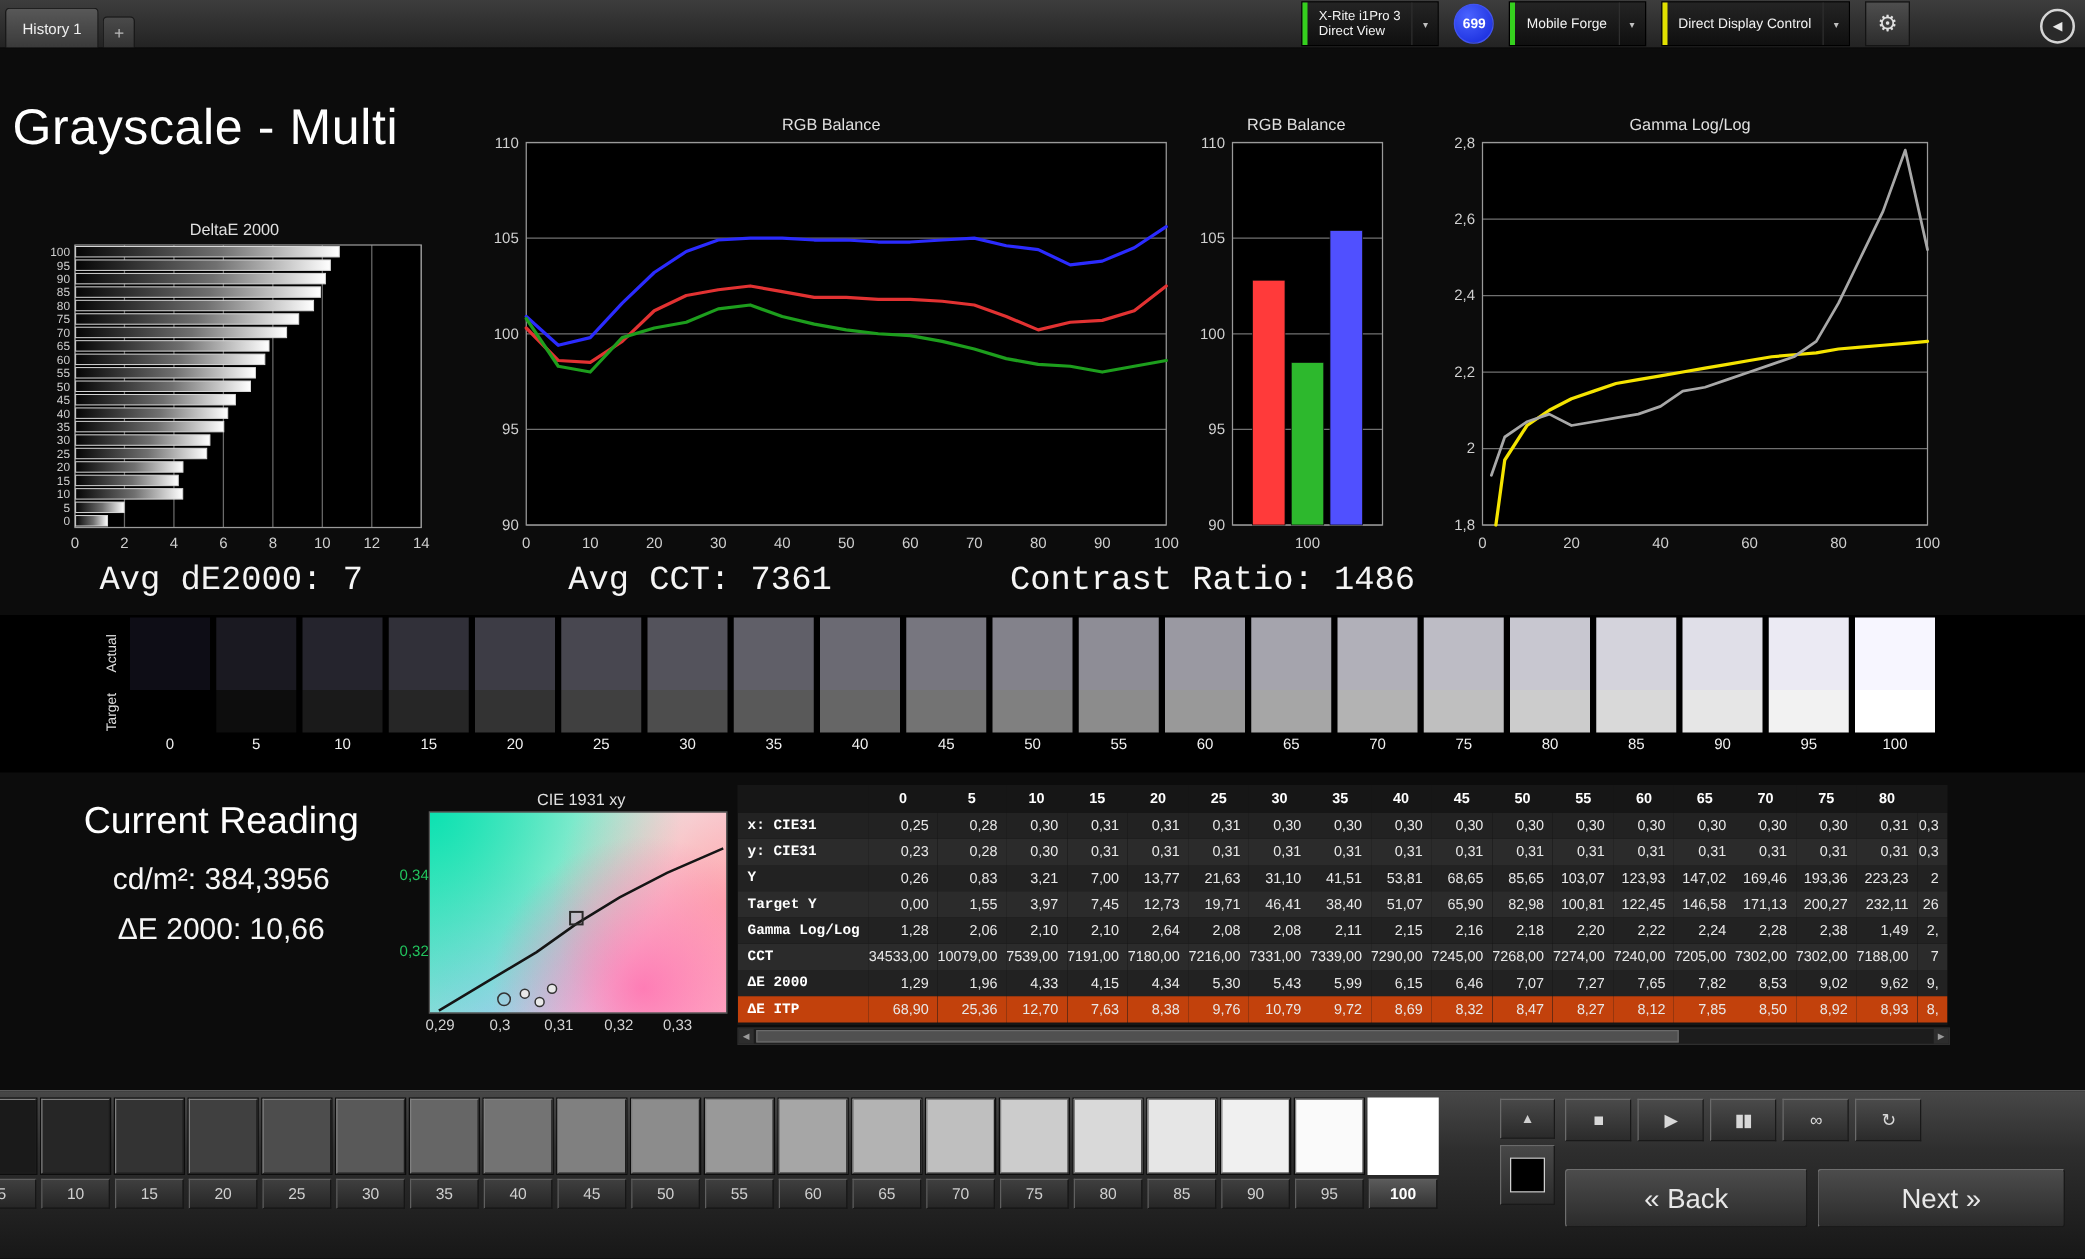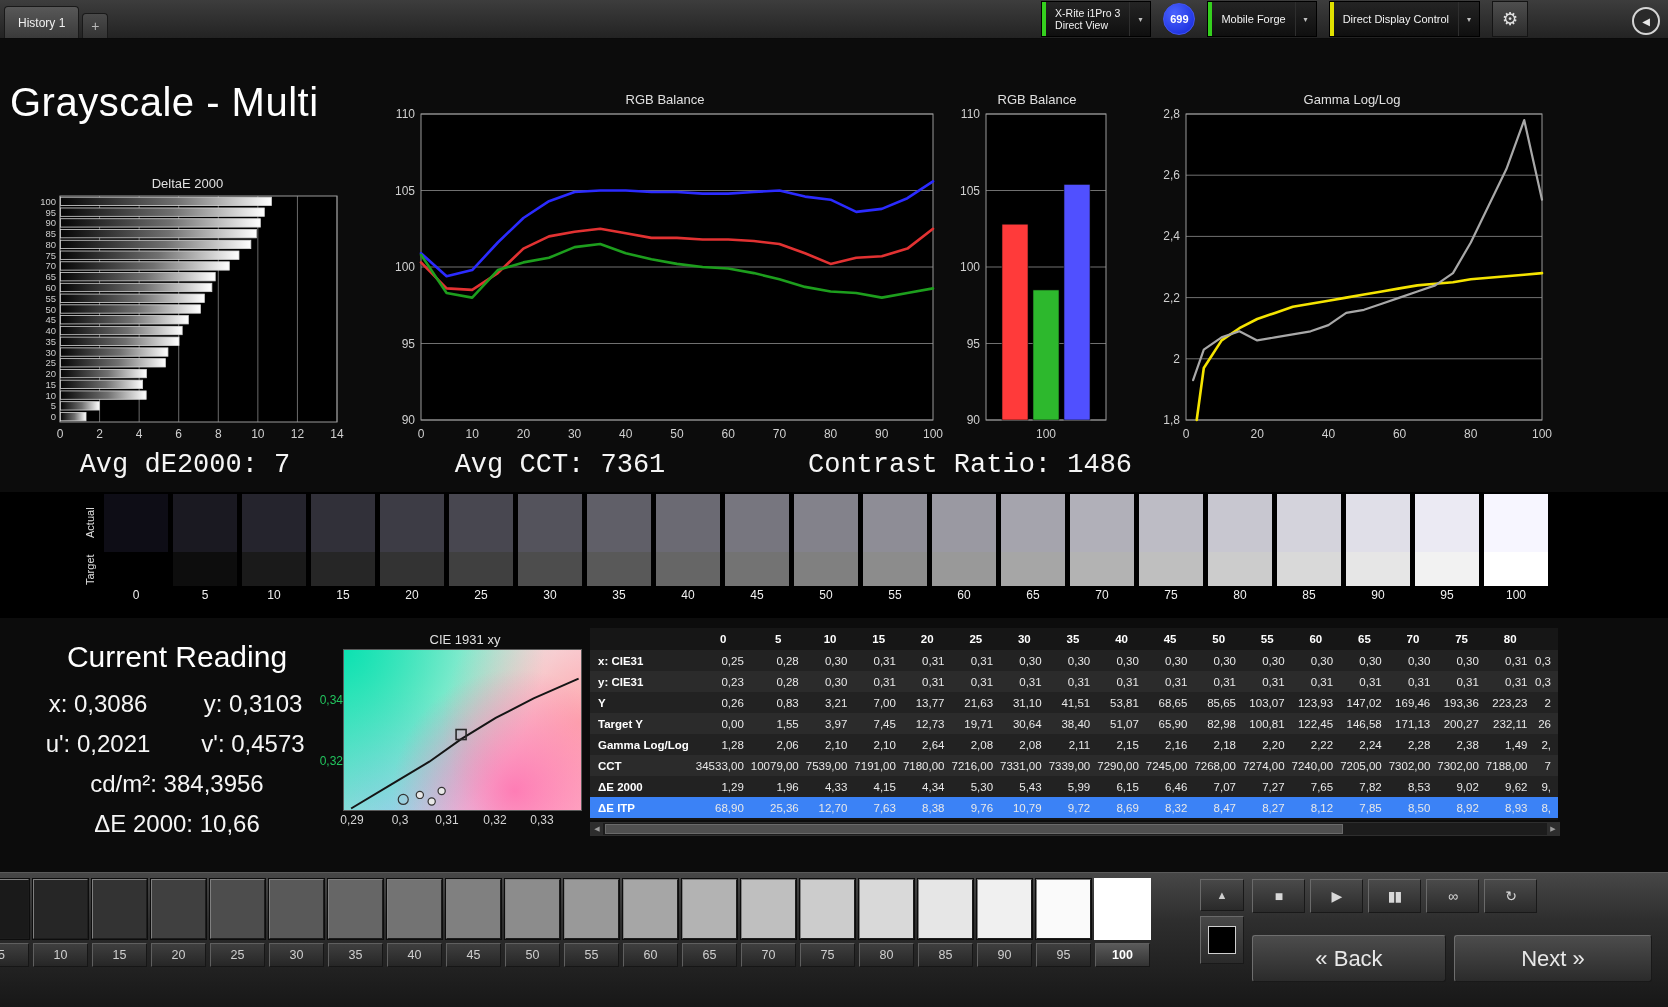--- a/index.html
+++ b/index.html
@@ -67,24 +67,24 @@
   #cie-svg{position:absolute;left:0;top:0;}
   .cie-ylab{position:absolute;width:34px;text-align:right;font-size:12px;color:#22c55e;}
   .cie-xlab{position:absolute;top:181px;width:40px;text-align:center;font-size:12px;color:#d5d5d5;}
 
   
   #table-wrap{position:absolute;left:590px;top:628px;width:968px;height:192px;overflow:hidden;background:#161616;}
   table.meas{border-collapse:collapse;table-layout:fixed;font-size:11.5px;color:#e8e8e8;}
   .meas th,.meas td{height:21px;padding:0 7px 0 0;overflow:hidden;white-space:nowrap;}
   .meas thead th{font-weight:bold;color:#fff;text-align:center;padding:0;background:#161616;height:22px;}
   .meas td{text-align:right;}
-  .meas .row-label{text-align:left;padding-left:8px;font-weight:bold;color:#fff;}
+  .meas .row-label{text-align:left;padding-left:8px;font-weight:bold;color:#fff;font-family:Liberation Mono, monospace;}
   .tr-odd{background:#222222;}
   .tr-even{background:#2b2b2b;}
-  .tr-hl{background:#3b82f6;}
+  .tr-hl{background:#c2410c;}
 
   #scrollbar{position:absolute;left:590px;top:822px;width:968px;height:12px;background:#1c1c1c;border:1px solid #2e2e2e;display:flex;align-items:stretch;}
   .sb-arrow{width:12px;font-size:7px;color:#9a9a9a;display:flex;align-items:center;justify-content:center;background:#2d2d2d;cursor:pointer;}
   .sb-track{position:relative;flex:1;}
   .sb-thumb{position:absolute;left:2px;top:1px;height:8px;width:78%;background:#505050;border:1px solid #6a6a6a;cursor:grab;}
 
   
   .bottombar{position:absolute;left:0;top:872px;width:1668px;height:135px;background:linear-gradient(#474747,#2e2e2e 35%,#171717);border-top:1px solid #5a5a5a;}
   #level-row{position:absolute;left:-26px;top:6px;display:flex;gap:4px;}
   .lvl{width:55px;cursor:pointer;}
@@ -453,26 +453,20 @@
             <div class="sw-actual" style="background: rgb(247, 246, 255);"></div>
             <div class="sw-target" style="background: rgb(255, 255, 255);"></div>
           </div>
           <div class="sw-label">100</div>
         </div>
       </div>
   </div>
 
   <div class="current-reading">
     <div class="cr-title">Current Reading</div>
-    <div class="cr-grid">
-      <div><span>x:</span> <span>0,3086</span></div>
-      <div><span>y:</span> <span>0,3103</span></div>
-      <div><span>u':</span> <span>0,2021</span></div>
-      <div><span>v':</span> <span>0,4573</span></div>
-    </div>
     <div class="cr-line"><span>cd/m²:</span> <span>384,3956</span></div>
     <div class="cr-line"><span>ΔE 2000:</span> <span>10,66</span></div>
   </div>
 
   <div id="cie">
     <div class="chart-title">CIE 1931 xy</div>
     <div class="cie-plot">
       <svg id="cie-svg" width="237" height="160">
           <polyline points="7.1,158.5 47.4,134.3 85.3,111.7 117.1,89.1 151.7,67.9 189.6,48.3 234.6,28.7" fill="none" stroke="#151515" stroke-width="2"></polyline>
           <circle cx="59.25" cy="149.43396226415092" r="5" fill="none" stroke="#333" stroke-width="1.2"></circle>
@@ -602,21 +596,21 @@
             <td>2</td>
           </tr>
           <tr class="tr-even">
             <td class="row-label">Target Y</td>
             <td>0,00</td>
             <td>1,55</td>
             <td>3,97</td>
             <td>7,45</td>
             <td>12,73</td>
             <td>19,71</td>
-            <td>30,64</td>
+            <td>46,41</td>
             <td>38,40</td>
             <td>51,07</td>
             <td>65,90</td>
             <td>82,98</td>
             <td>100,81</td>
             <td>122,45</td>
             <td>146,58</td>
             <td>171,13</td>
             <td>200,27</td>
             <td>232,11</td>

